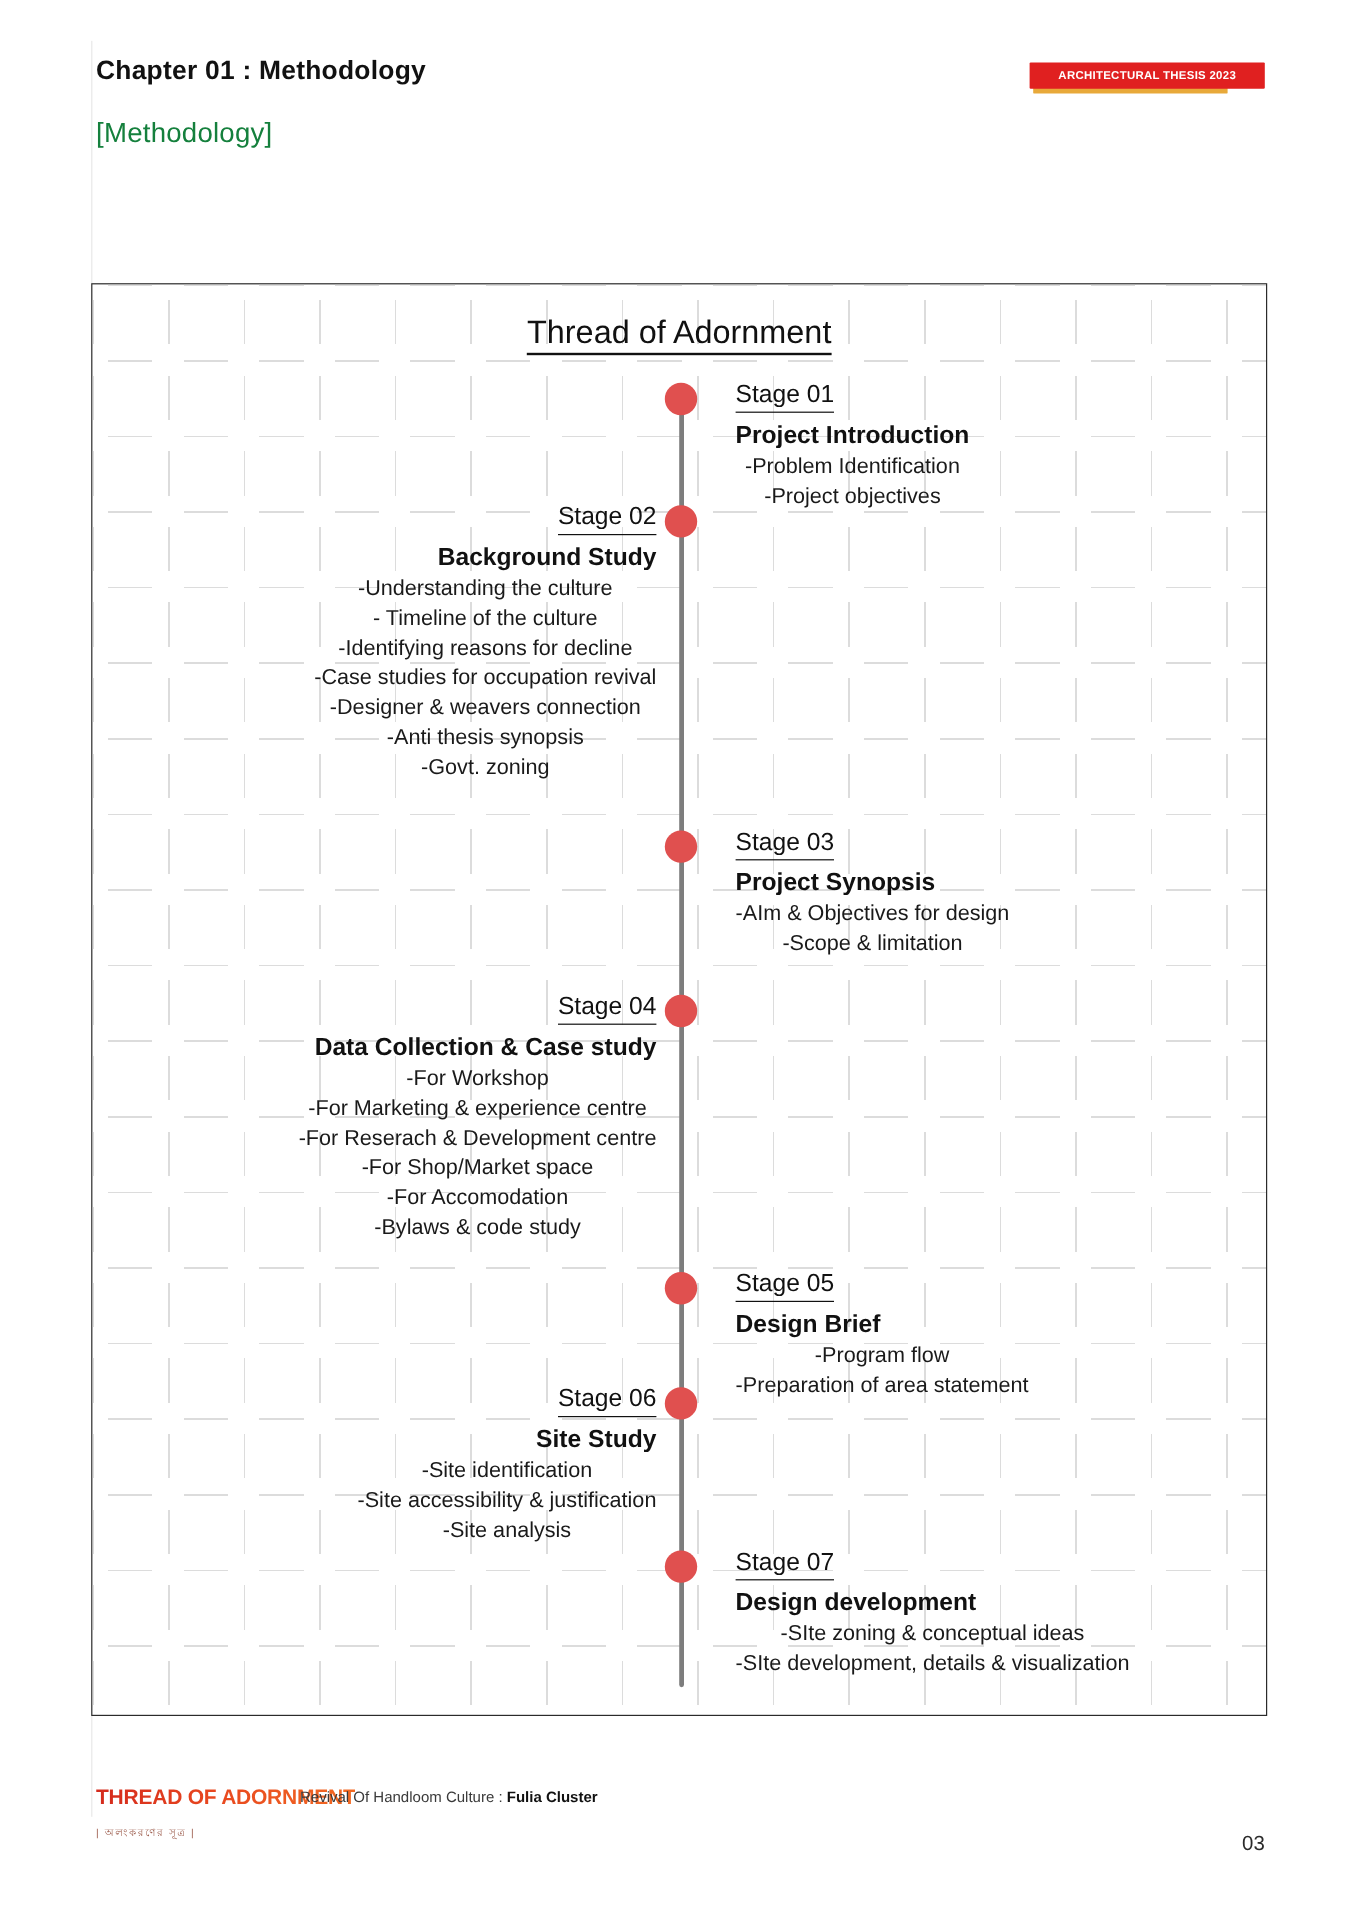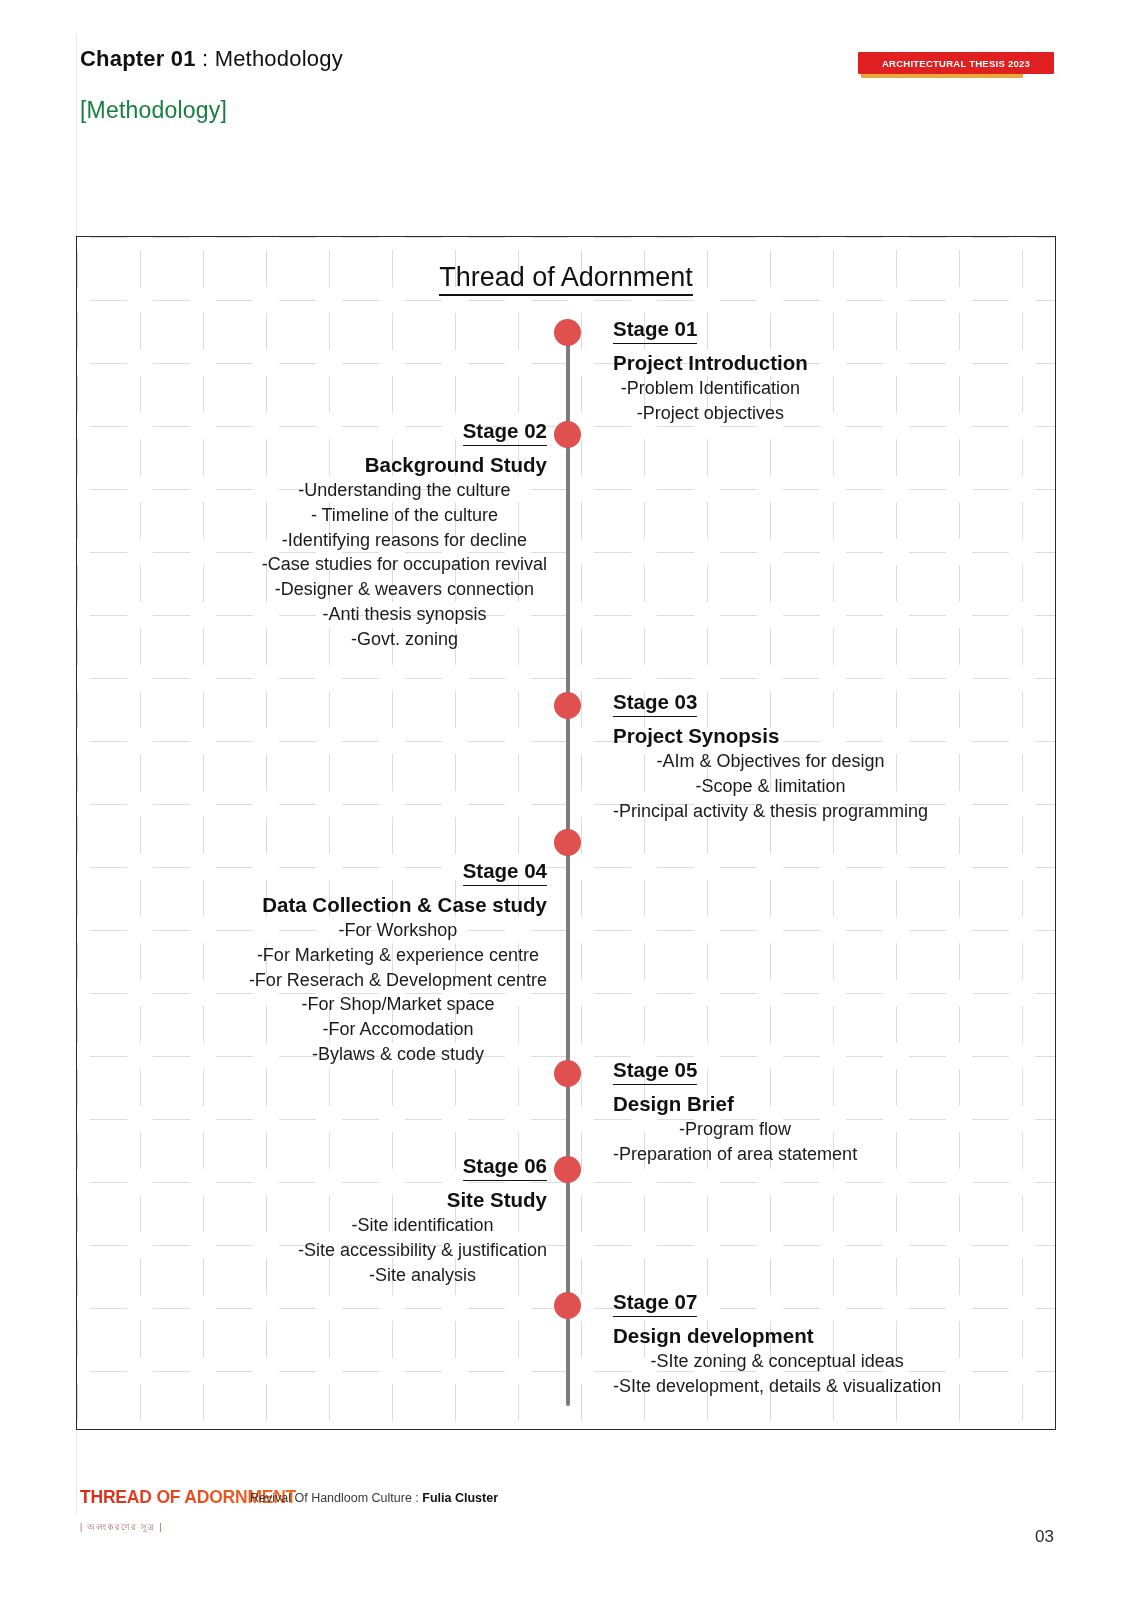--- a/index.html
+++ b/index.html
@@ -17,21 +17,21 @@
     position:absolute;left:76px;top:34px;width:1px;height:1480px;
     background:#e8e8e8;
   }
 
   
   .chapter-line{
     position:absolute;left:80px;top:46px;
     font-size:22px;letter-spacing:.2px;white-space:nowrap;
   }
   .chapter-line .ch-strong{font-weight:700;}
-  .chapter-line .ch-rest{font-weight:400;}
+  .chapter-line .ch-rest{font-weight:700;}
 
   .methodology-tag{
     position:absolute;left:80px;top:97px;
     font-size:23px;color:#15803d;font-weight:400;letter-spacing:.2px;
   }
 
   
   .thesis-badge-wrap{
     position:absolute;right:76px;top:52px;
   }
@@ -113,21 +113,21 @@
 
   
   .stage{
     position:absolute;
     line-height:1.32;
   }
   .stage.right{ left:536px; text-align:left; }
   .stage.left { right:508px; text-align:right; }
 
   .stage .s-num{
-    font-size:20.5px;font-weight:700;color:#111;
+    font-size:20.5px;font-weight:400;color:#111;
     display:inline-block;
     border-bottom:1.8px solid #111;
     padding-bottom:1px;
     margin-bottom:2px;
   }
   .stage .s-title{
     font-size:20.5px;font-weight:700;color:#111;
     margin-top:3px;
   }
   .stage .s-item{
@@ -209,24 +209,23 @@
         <div class="s-item">-Designer &amp; weavers connection</div>
         <div class="s-item">-Anti thesis synopsis</div>
         <div class="s-item">-Govt. zoning</div>
       </div>
       <div class="dot" style="top: 454.5px; background: rgb(224, 80, 79);"></div>
       <div class="stage right" style="top: 451px;">
         <div><span class="s-num">Stage 03</span></div>
         <div class="s-title">Project Synopsis</div>
         <div class="s-item">-AIm &amp; Objectives for design</div>
         <div class="s-item">-Scope &amp; limitation</div>
-        <div class="s-item">-Principal activity &amp; thesis programming</div>
       </div>
       <div class="dot" style="top: 591.5px; background: rgb(224, 80, 79);"></div>
-      <div class="stage left" style="top: 588px; margin-top: 32px;">
+      <div class="stage left" style="top: 588px;">
         <div><span class="s-num">Stage 04</span></div>
         <div class="s-title">Data Collection &amp; Case study</div>
         <div class="s-item">-For Workshop</div>
         <div class="s-item">-For Marketing &amp; experience centre</div>
         <div class="s-item">-For Reserach &amp; Development centre</div>
         <div class="s-item">-For Shop/Market space</div>
         <div class="s-item">-For Accomodation</div>
         <div class="s-item">-Bylaws &amp; code study</div>
       </div>
       <div class="dot" style="top: 822.5px; background: rgb(224, 80, 79);"></div>

